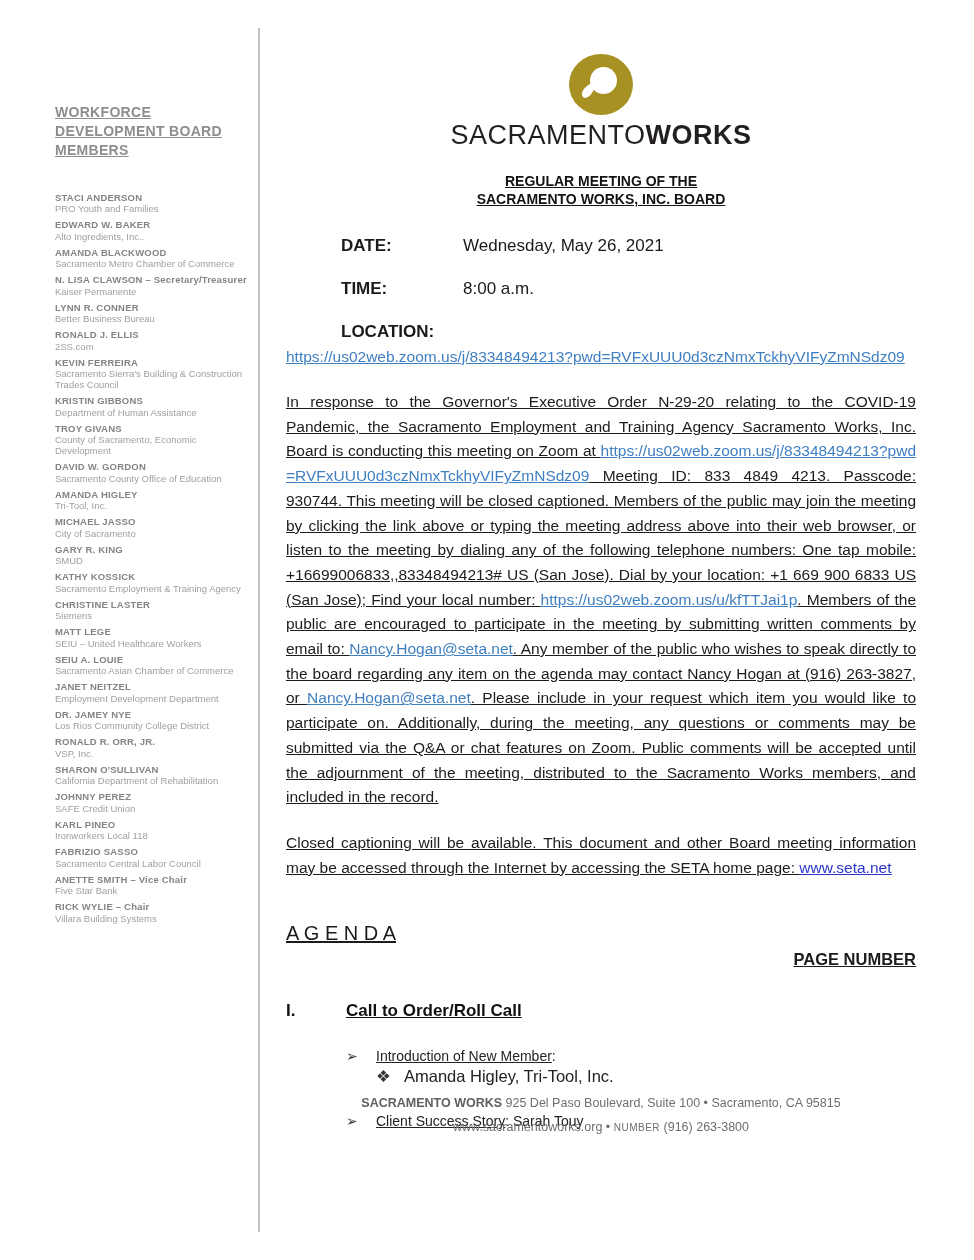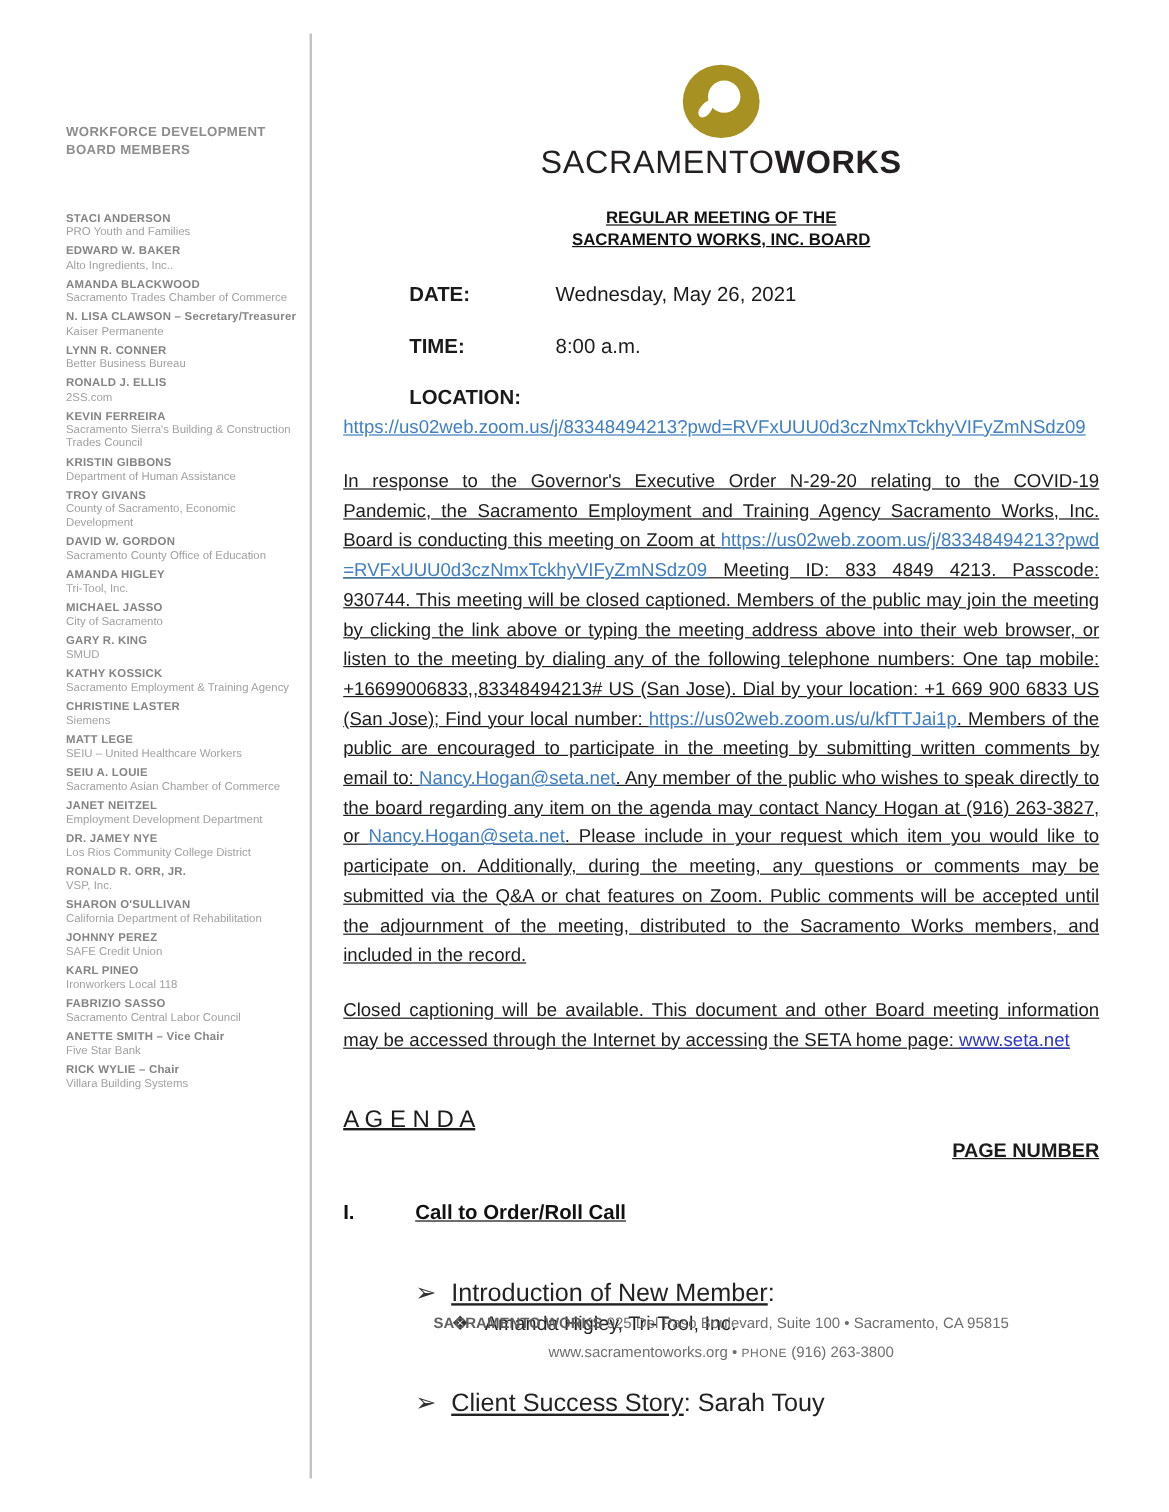--- a/index.html
+++ b/index.html
@@ -9,22 +9,22 @@
     height: 1260px;
     background: #ffffff;
     font-family: "Liberation Sans", sans-serif;
     color: #1c1c1c;
     overflow: hidden;
   }
 
   
   .sidebar { position: absolute; left: 55px; top: 103px; width: 200px; }
   .sidebar-title {
-    font-size: 11px; font-weight: bold; color: #8d8d8d;
-    line-height: 1.35; letter-spacing: .3px; margin-bottom: 44px; width: 190px;
+    font-size: 14px; font-weight: bold; color: #8d8d8d;
+    line-height: 1.35; letter-spacing: .3px; margin-bottom: 32px; width: 190px; text-decoration: underline;
   }
   .member { margin-bottom: 5px; }
   .member-name { font-size: 9.5px; font-weight: bold; color: #848484; line-height: 11.5px; letter-spacing: .2px; }
   .member-org  { font-size: 9.5px; color: #a0a0a0; line-height: 11px; }
 
   .divider {
     position: absolute; left: 258px; top: 28px;
     width: 1.5px; height: 1204px; background: #c2c2c2;
   }
 
@@ -76,21 +76,21 @@
   .agenda-title span { text-decoration: underline; }
   .page-number {
     margin-top: 5px; text-align: right; font-weight: bold; font-size: 16.5px;
   }
   .page-number span { text-decoration: underline; margin-top: 16px; }
 
   .agenda-section { display: flex; margin-top: 32px; font-size: 17px; font-weight: bold; color: #111; }
   .agenda-numeral { width: 60px; }
   .agenda-section-title { text-decoration: underline; }
 
-  .agenda-item { padding-left: 60px; margin-top: 44px; font-size: 21px; color: #222; }
+  .agenda-item { padding-left: 60px; margin-top: 27px; font-size: 14px; color: #222; }
   .agenda-item .arrow { display: inline-block; width: 30px; color: #333; }
   .agenda-item .u { text-decoration: underline; }
   .agenda-subitem { padding-left: 90px; margin-top: 3px; font-size: 16.5px; color: #222; }
   .agenda-subitem .diamond { display: inline-block; width: 28px; color: #333; }
 
   
   .footer {
     position: absolute; left: 286px; top: 1092px; width: 630px;
     text-align: center; color: #6e6e6e; font-size: 12.5px; line-height: 1.9;
   }
@@ -110,21 +110,21 @@
       <div class="member-org">PRO Youth and Families</div>
     </div>
 
     <div class="member">
       <div class="member-name">EDWARD W. BAKER</div>
       <div class="member-org">Alto Ingredients, Inc..</div>
     </div>
 
     <div class="member">
       <div class="member-name">AMANDA BLACKWOOD</div>
-      <div class="member-org">Sacramento Trades Chamber of Commerce</div>
+      <div class="member-org">Sacramento Metro Chamber of Commerce</div>
     </div>
 
     <div class="member">
       <div class="member-name">N. LISA CLAWSON – Secretary/Treasurer</div>
       <div class="member-org">Kaiser Permanente</div>
     </div>
 
     <div class="member">
       <div class="member-name">LYNN R. CONNER</div>
       <div class="member-org">Better Business Bureau</div>
@@ -301,18 +301,18 @@
   </div>
 
   <div class="footer">
     <div>
       <span class="org">SACRAMENTO WORKS</span>
       <span>925 Del Paso Boulevard, Suite 100 • Sacramento, CA 95815</span>
     </div>
     <div>
       <span>www.sacramentoworks.org</span>
       <span>•</span>
-      <span class="phone-label">PHONE</span>
+      <span class="phone-label">NUMBER</span>
       <span>(916) 263-3800</span>
     </div>
   </div>
 
 </div>
 
 </body></html>

